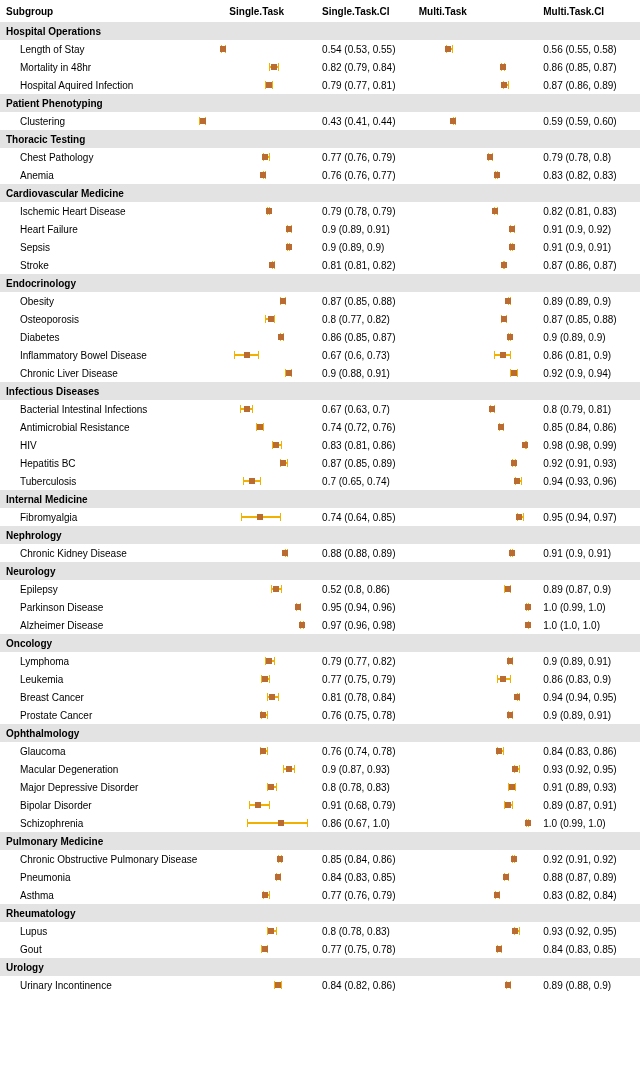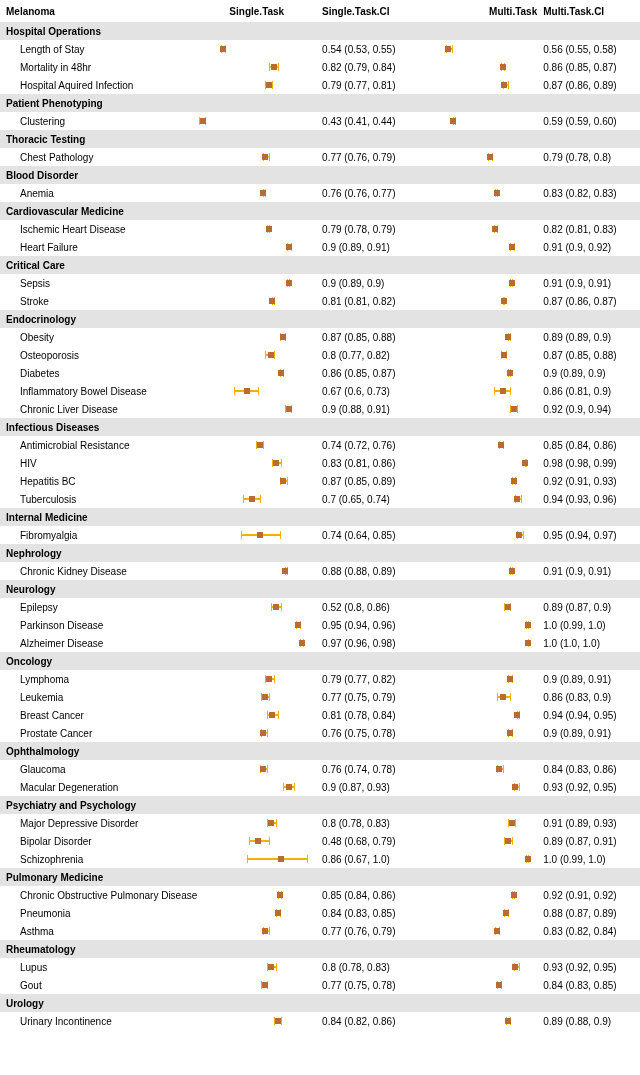--- a/index.html
+++ b/index.html
@@ -13,24 +13,24 @@
   .c3,.c5{width:98px;padding-left:6px;overflow:hidden;white-space:nowrap;}
   .plot{position:absolute;top:0;left:0;right:0;bottom:0;}
   .ci{position:absolute;top:50%;height:2px;background:#f2b100;transform:translateY(-50%);}
   .cap{position:absolute;top:50%;width:1px;height:8px;background:#f2b100;transform:translateY(-50%);}
   .pt{position:absolute;top:50%;width:6px;height:6px;background:#ba6b32;transform:translate(-50%,-50%);}
 </style>
 </head>
 <body>
 <div class="wrap" id="tbl">
     <div class="row hdr">
-      <div class="c1">Melanoma</div>
+      <div class="c1">Subgroup</div>
       <div class="c2" style="text-align:center">Single.Task</div>
       <div class="c3">Single.Task.CI</div>
-      <div class="c4" style="text-align:right">Multi.Task</div>
+      <div class="c4" style="text-align:left">Multi.Task</div>
       <div class="c5">Multi.Task.CI</div>
     </div>
     <div class="row grp">
       <div class="c1">Hospital Operations</div>
       <div class="c2"></div>
       <div class="c3"></div>
       <div class="c4"></div>
       <div class="c5"></div>
     </div>
     <div class="row indent">
@@ -145,27 +145,20 @@
       <div class="c4">
         <div class="plot">
           <div class="ci" style="left:58.46153846153847%;width:3.076923076923073%"></div>
           <div class="cap" style="left:58.46153846153847%"></div>
           <div class="cap" style="left:61.53846153846154%"></div>
           <div class="pt" style="left:60%"></div>
         </div>
       </div>
       <div class="c5">0.79 (0.78, 0.8)</div>
     </div>
-    <div class="row grp">
-      <div class="c1">Blood Disorder</div>
-      <div class="c2"></div>
-      <div class="c3"></div>
-      <div class="c4"></div>
-      <div class="c5"></div>
-    </div>
     <div class="row indent">
       <div class="c1">Anemia</div>
       <div class="c2">
         <div class="plot">
           <div class="ci" style="left:55.38461538461538%;width:1.53846153846154%"></div>
           <div class="cap" style="left:55.38461538461538%"></div>
           <div class="cap" style="left:56.92307692307692%"></div>
           <div class="pt" style="left:55.38461538461538%"></div>
         </div>
       </div>
@@ -222,27 +215,20 @@
       <div class="c4">
         <div class="plot">
           <div class="ci" style="left:76.92307692307692%;width:3.07692307692308%"></div>
           <div class="cap" style="left:76.92307692307692%"></div>
           <div class="cap" style="left:80%"></div>
           <div class="pt" style="left:78.46153846153847%"></div>
         </div>
       </div>
       <div class="c5">0.91 (0.9, 0.92)</div>
     </div>
-    <div class="row grp">
-      <div class="c1">Critical Care</div>
-      <div class="c2"></div>
-      <div class="c3"></div>
-      <div class="c4"></div>
-      <div class="c5"></div>
-    </div>
     <div class="row indent">
       <div class="c1">Sepsis</div>
       <div class="c2">
         <div class="plot">
           <div class="ci" style="left:75.38461538461539%;width:1.538461538461533%"></div>
           <div class="cap" style="left:75.38461538461539%"></div>
           <div class="cap" style="left:76.92307692307692%"></div>
           <div class="pt" style="left:76.92307692307692%"></div>
         </div>
       </div>
@@ -391,20 +377,41 @@
       <div class="c5">0.92 (0.9, 0.94)</div>
     </div>
     <div class="row grp">
       <div class="c1">Infectious Diseases</div>
       <div class="c2"></div>
       <div class="c3"></div>
       <div class="c4"></div>
       <div class="c5"></div>
     </div>
     <div class="row indent">
+      <div class="c1">Bacterial Intestinal Infections</div>
+      <div class="c2">
+        <div class="plot">
+          <div class="ci" style="left:35.38461538461538%;width:10.76923076923076%"></div>
+          <div class="cap" style="left:35.38461538461538%"></div>
+          <div class="cap" style="left:46.15384615384614%"></div>
+          <div class="pt" style="left:41.53846153846154%"></div>
+        </div>
+      </div>
+      <div class="c3">0.67 (0.63, 0.7)</div>
+      <div class="c4">
+        <div class="plot">
+          <div class="ci" style="left:60%;width:3.076923076923073%"></div>
+          <div class="cap" style="left:60%"></div>
+          <div class="cap" style="left:63.07692307692307%"></div>
+          <div class="pt" style="left:61.53846153846154%"></div>
+        </div>
+      </div>
+      <div class="c5">0.8 (0.79, 0.81)</div>
+    </div>
+    <div class="row indent">
       <div class="c1">Antimicrobial Resistance</div>
       <div class="c2">
         <div class="plot">
           <div class="ci" style="left:49.23076923076922%;width:6.15384615384616%"></div>
           <div class="cap" style="left:49.23076923076922%"></div>
           <div class="cap" style="left:55.38461538461538%"></div>
           <div class="pt" style="left:52.3076923076923%"></div>
         </div>
       </div>
       <div class="c3">0.74 (0.72, 0.76)</div>
@@ -740,27 +747,20 @@
       <div class="c4">
         <div class="plot">
           <div class="ci" style="left:80%;width:4.615384615384599%"></div>
           <div class="cap" style="left:80%"></div>
           <div class="cap" style="left:84.6153846153846%"></div>
           <div class="pt" style="left:81.53846153846153%"></div>
         </div>
       </div>
       <div class="c5">0.93 (0.92, 0.95)</div>
     </div>
-    <div class="row grp">
-      <div class="c1">Psychiatry and Psychology</div>
-      <div class="c2"></div>
-      <div class="c3"></div>
-      <div class="c4"></div>
-      <div class="c5"></div>
-    </div>
     <div class="row indent">
       <div class="c1">Major Depressive Disorder</div>
       <div class="c2">
         <div class="plot">
           <div class="ci" style="left:58.46153846153847%;width:7.692307692307679%"></div>
           <div class="cap" style="left:58.46153846153847%"></div>
           <div class="cap" style="left:66.15384615384615%"></div>
           <div class="pt" style="left:61.53846153846154%"></div>
         </div>
       </div>
@@ -778,21 +778,21 @@
     <div class="row indent">
       <div class="c1">Bipolar Disorder</div>
       <div class="c2">
         <div class="plot">
           <div class="ci" style="left:43.07692307692308%;width:16.92307692307692%"></div>
           <div class="cap" style="left:43.07692307692308%"></div>
           <div class="cap" style="left:60%"></div>
           <div class="pt" style="left:50.76923076923077%"></div>
         </div>
       </div>
-      <div class="c3">0.48 (0.68, 0.79)</div>
+      <div class="c3">0.91 (0.68, 0.79)</div>
       <div class="c4">
         <div class="plot">
           <div class="ci" style="left:72.3076923076923%;width:6.15384615384616%"></div>
           <div class="cap" style="left:72.3076923076923%"></div>
           <div class="cap" style="left:78.46153846153847%"></div>
           <div class="pt" style="left:75.38461538461539%"></div>
         </div>
       </div>
       <div class="c5">0.89 (0.87, 0.91)</div>
     </div>

